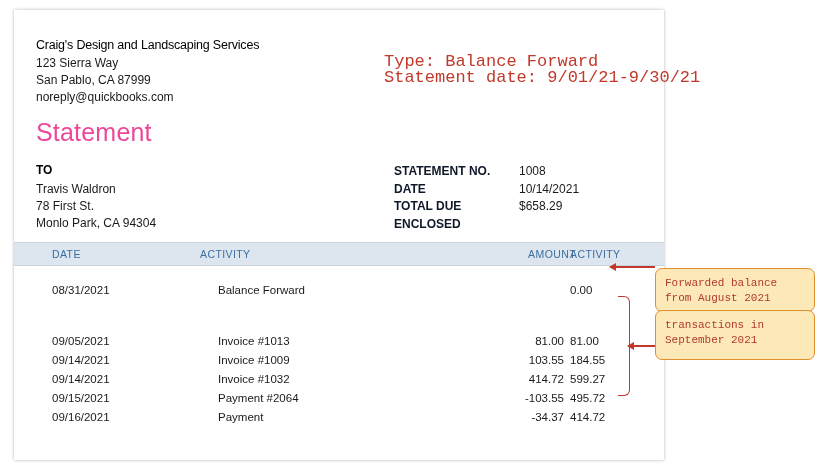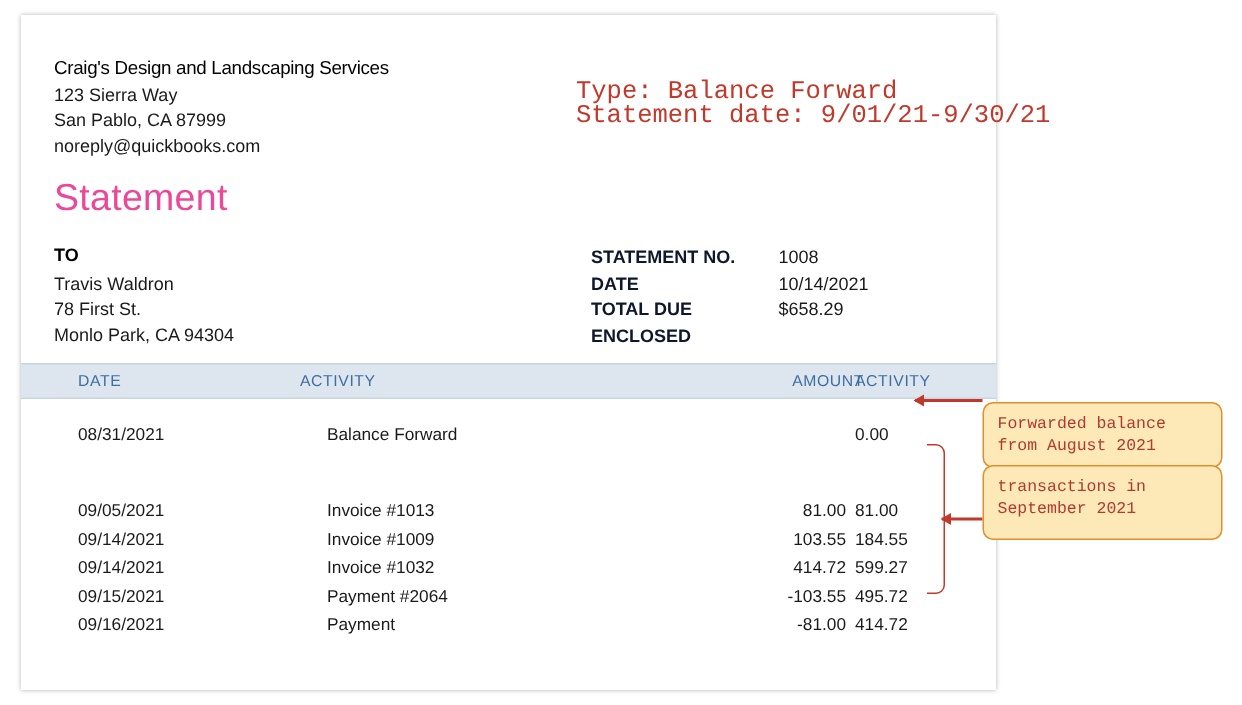--- a/index.html
+++ b/index.html
@@ -319,21 +319,21 @@
       </div>
       <div class="trow">
         <div class="c c-date">09/15/2021</div>
         <div class="c c-act">Payment #2064</div>
         <div class="c c-amt">-103.55</div>
         <div class="c c-bal">495.72</div>
       </div>
       <div class="trow">
         <div class="c c-date">09/16/2021</div>
         <div class="c c-act">Payment</div>
-        <div class="c c-amt">-81.00</div>
+        <div class="c c-amt">-34.37</div>
         <div class="c c-bal">414.72</div>
       </div>
     </div>
   </div>
 
   <div id="bracket"></div>
   <div class="arrow-line" id="arrow1"></div>
   <div class="arrow-line" id="arrow2"></div>
 
   <div class="callout" id="callout-balance">Forwarded balance

